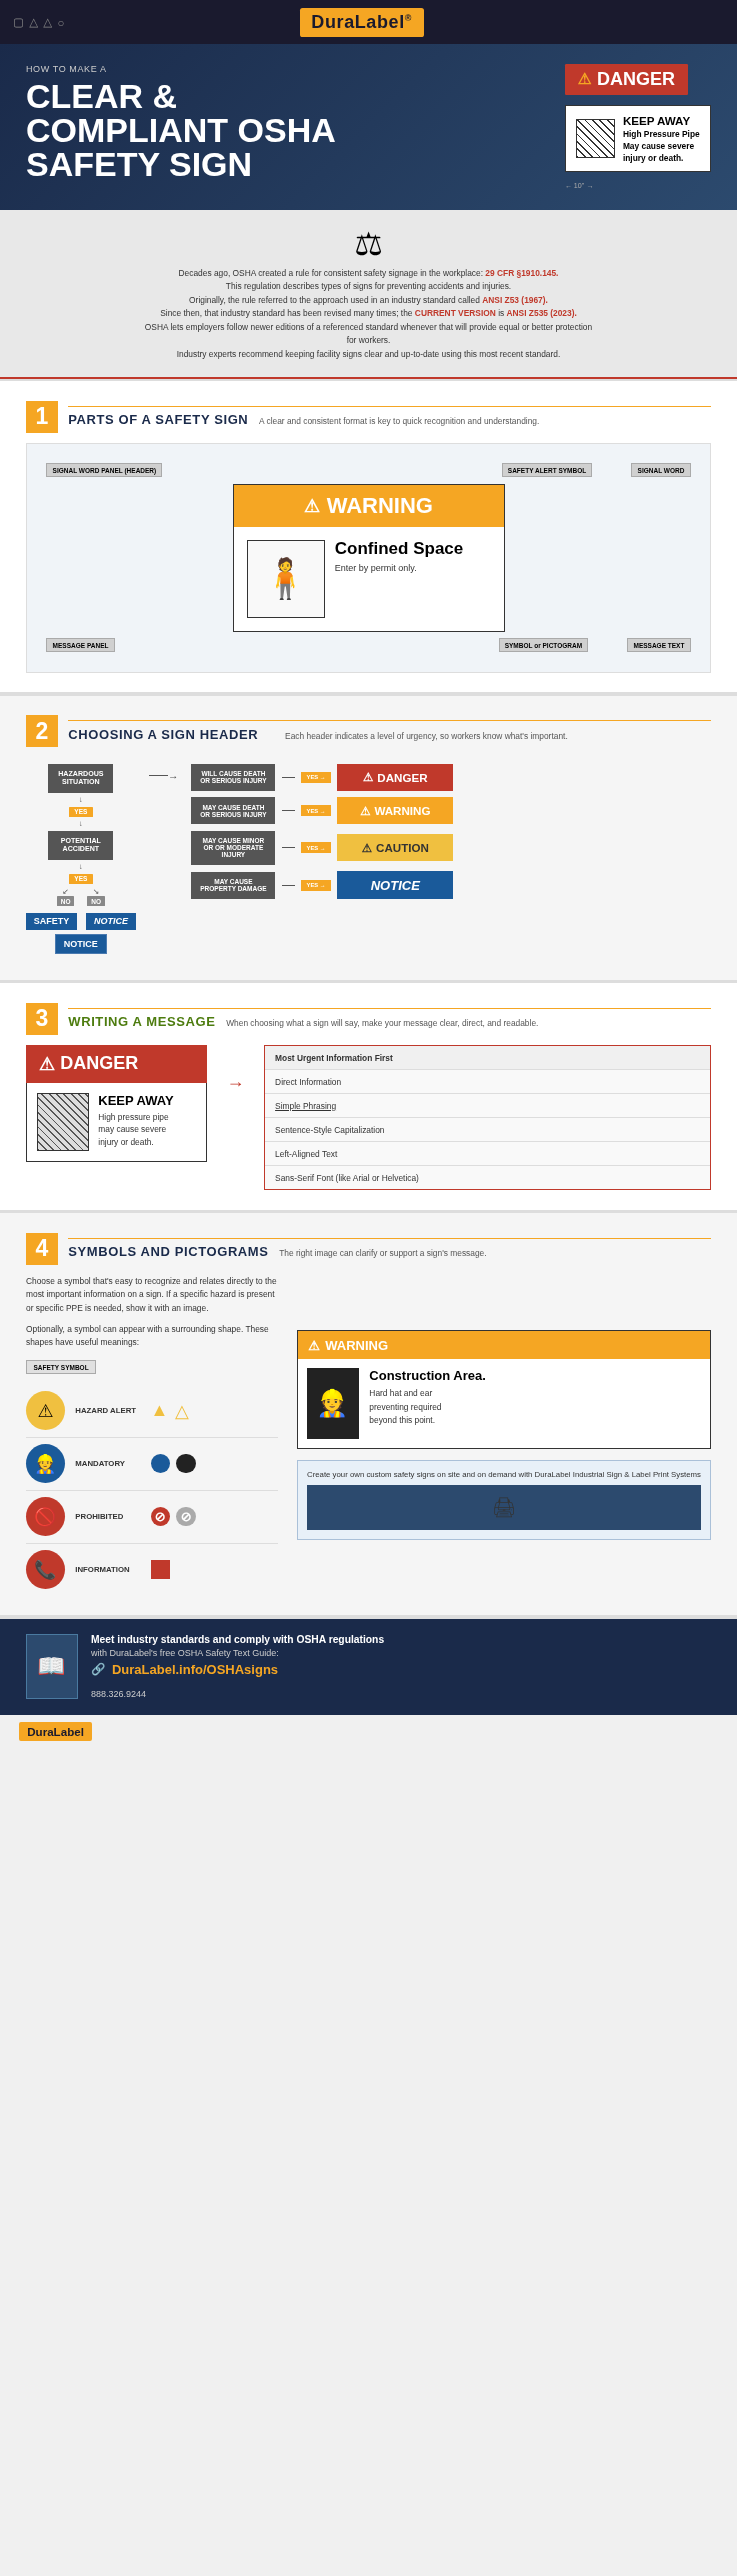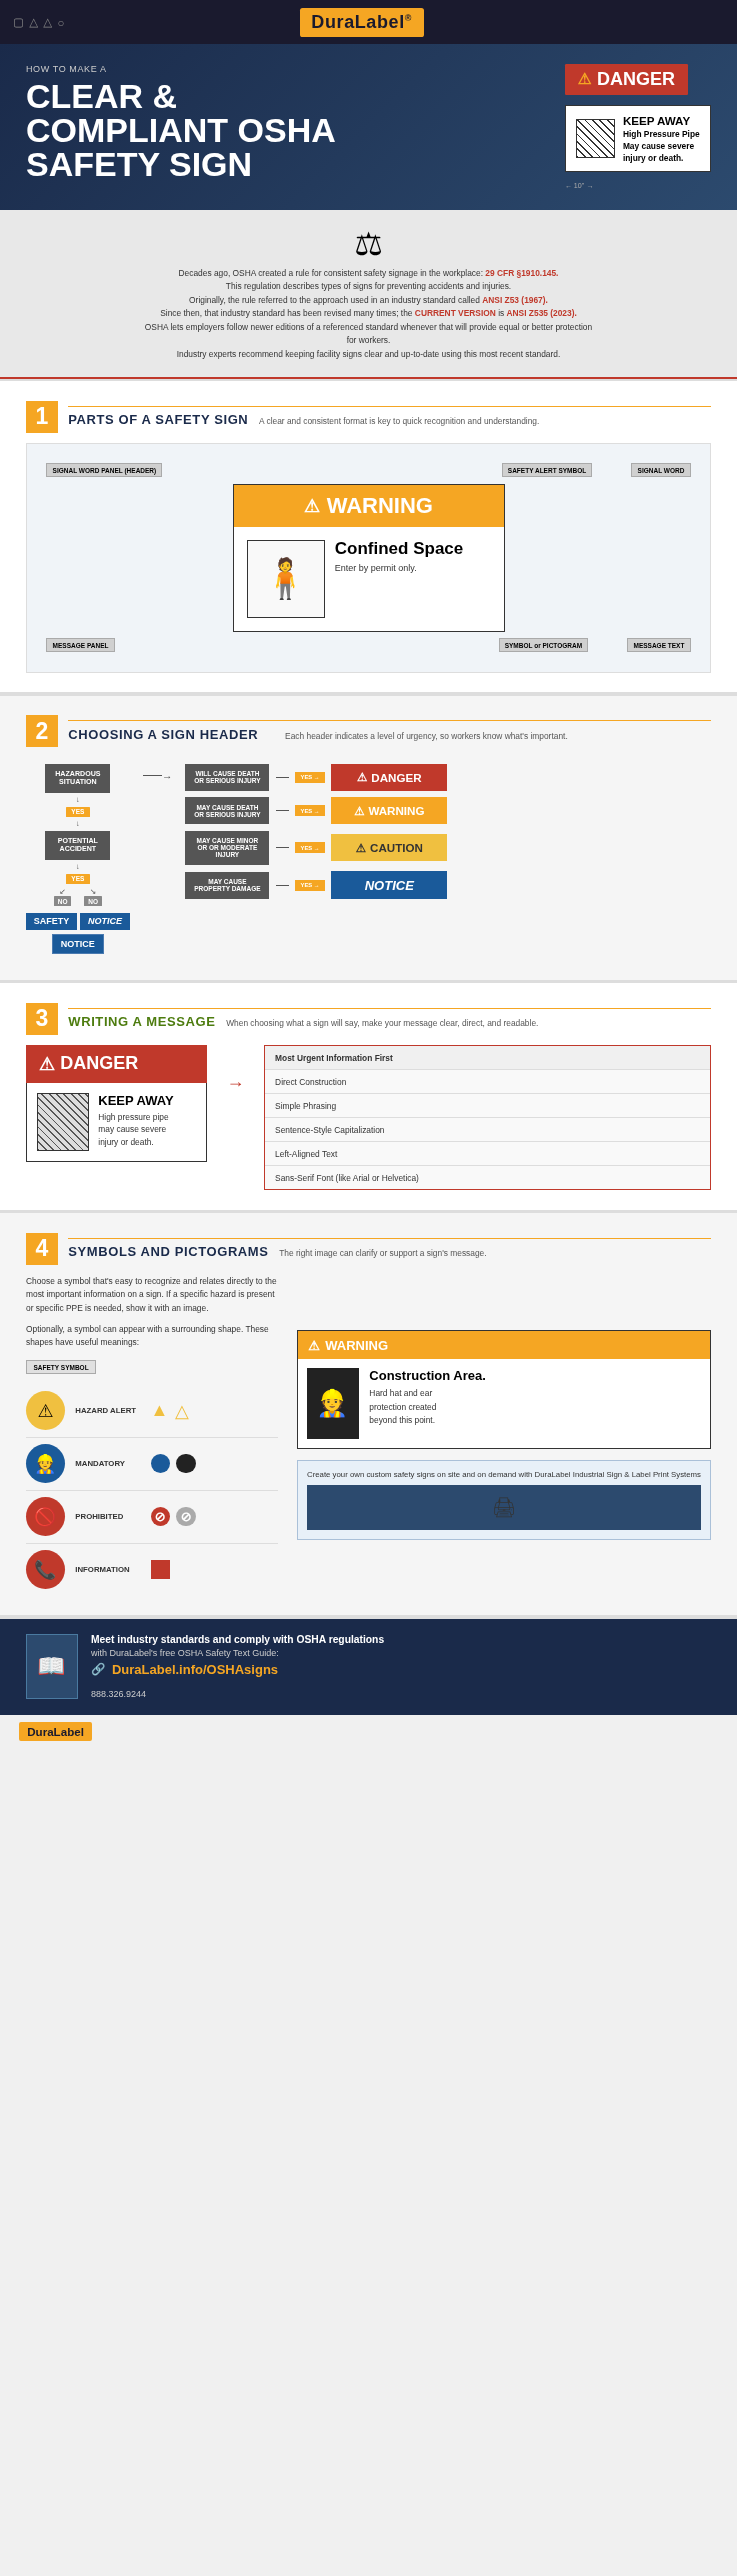--- a/index.html
+++ b/index.html
@@ -298,21 +298,21 @@
         <div style="display:flex;flex-direction:column;align-items:center;">
           <span style="font-size:7.8px;color:#555;">↙</span>
           <div style="background:#888;color:#fff;font-size:6.5px;font-weight:900;padding:1.3px 3.9px;border-radius:0.6px;margin-bottom:2.6px;">NO</div>
         </div>
         <div style="display:flex;flex-direction:column;align-items:center;">
           <span style="font-size:7.8px;color:#555;">↘</span>
           <div style="background:#888;color:#fff;font-size:6.5px;font-weight:900;padding:1.3px 3.9px;border-radius:0.6px;margin-bottom:2.6px;">NO</div>
         </div>
       </div>
 
-      <div style="display:flex;gap:3px;margin-top:3.9px;">
+      <div style="display:flex;gap:9px;margin-top:3.9px;">
         <div style="background:#1a5a9a;color:#fff;font-size:9px;font-weight:900;padding:3.9px 7.8px;">SAFETY</div>
         <div style="background:#1a5a9a;color:#fff;font-size:9px;font-weight:900;padding:3.9px 7.8px;font-style:italic;">NOTICE</div>
       </div>
       <div style="margin-top:3.9px;">
         <div style="background:#1a5a9a;color:#fff;font-size:9px;font-weight:900;padding:3.9px 7.8px;border:1.3px solid #4a7ab0;">NOTICE</div>
       </div>
     </div>
 
     <div style="display:flex;align-items:center;padding-top:6.5px;">
       <div style="width:19.4px;height:1.3px;background:#555;"></div>
@@ -391,22 +391,22 @@
         </div>
       </div>
     </div>
 
     <div style="display:flex;align-items:center;padding-top:26px;">
       <span style="font-size:18px;color:#c0392b;">→</span>
     </div>
 
     <div style="border:1.3px solid #c0392b;min-width:181px;flex:1;">
       <div style="padding:6.5px 10.3px;font-size:8.4px;color:#333;border-bottom:0.6px solid #ddd;background:#f0f0f0;font-weight:700;">Most Urgent Information First</div>
-      <div style="padding:6.5px 10.3px;font-size:8.4px;color:#333;border-bottom:0.6px solid #ddd;background:#f9f9f9;">Direct Construction</div>
-      <div style="padding:6.5px 10.3px;font-size:8.4px;color:#333;border-bottom:0.6px solid #ddd;background:#f9f9f9;">Simple Phrasing</div>
+      <div style="padding:6.5px 10.3px;font-size:8.4px;color:#333;border-bottom:0.6px solid #ddd;background:#f9f9f9;">Direct Information</div>
+      <div style="padding:6.5px 10.3px;font-size:8.4px;color:#333;border-bottom:0.6px solid #ddd;background:#f9f9f9;text-decoration:underline;">Simple Phrasing</div>
       <div style="padding:6.5px 10.3px;font-size:8.4px;color:#333;border-bottom:0.6px solid #ddd;background:#f9f9f9;">Sentence-Style Capitalization</div>
       <div style="padding:6.5px 10.3px;font-size:8.4px;color:#333;border-bottom:0.6px solid #ddd;background:#f9f9f9;">Left-Aligned Text</div>
       <div style="padding:6.5px 10.3px;font-size:8.4px;color:#333;background:#f9f9f9;">Sans-Serif Font (like Arial or Helvetica)</div>
     </div>
   </div>
 </div>
 
 <div class="section-divider"></div>
 
 <div class="content-section section-gray">
@@ -470,21 +470,21 @@
         <div style="background:#f5a623;color:#fff;font-size:13px;font-weight:900;padding:6.5px 10.3px;display:flex;align-items:center;gap:5.2px;">
           <span>⚠</span>
           <span>WARNING</span>
         </div>
         <div style="display:flex;gap:10.3px;padding:9px;align-items:flex-start;">
           <div style="width:52px;height:71px;background:#222;display:flex;align-items:center;justify-content:center;font-size:26px;color:#fff;flex-shrink:0;">👷</div>
           <div>
             <h3 style="font-size:13px;font-weight:900;margin-bottom:3.9px;">Construction Area.</h3>
             <p style="font-size:8.4px;color:#333;line-height:1.6;">
               <span>Hard hat and ear</span><br>
-              <span>protection created</span><br>
+              <span>preventing required</span><br>
               <span>beyond this point.</span>
             </p>
           </div>
         </div>
       </div>
 
       <div style="background:#e8f0f8;border:0.6px solid #aac0d8;padding:9px;font-size:7.8px;color:#333;">
         <p>Create your own custom safety signs on site and on demand with DuraLabel Industrial Sign &amp; Label Print Systems</p>
         <div style="width:100%;height:45px;background:#2c4a6e;margin-top:6.5px;display:flex;align-items:center;justify-content:center;font-size:19.4px;">🖨</div>
       </div>

